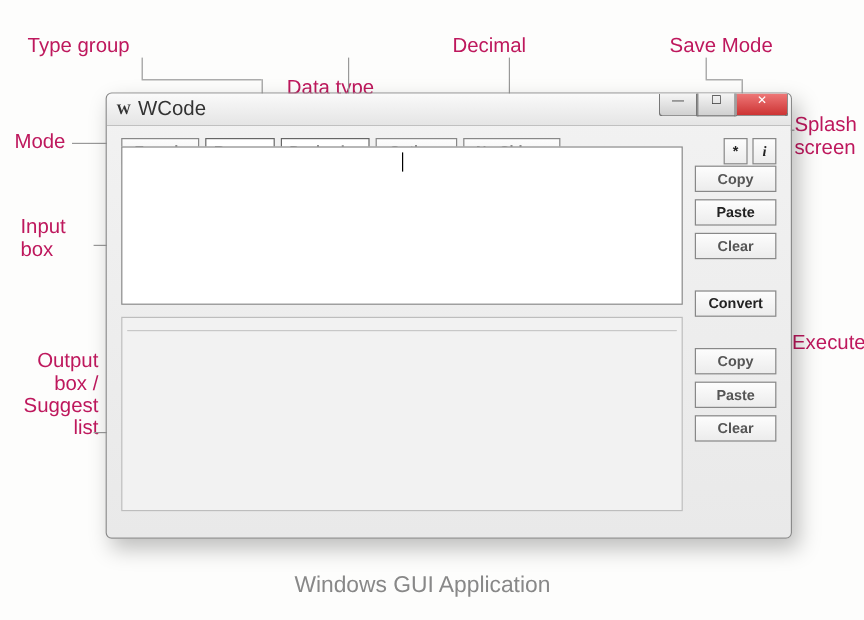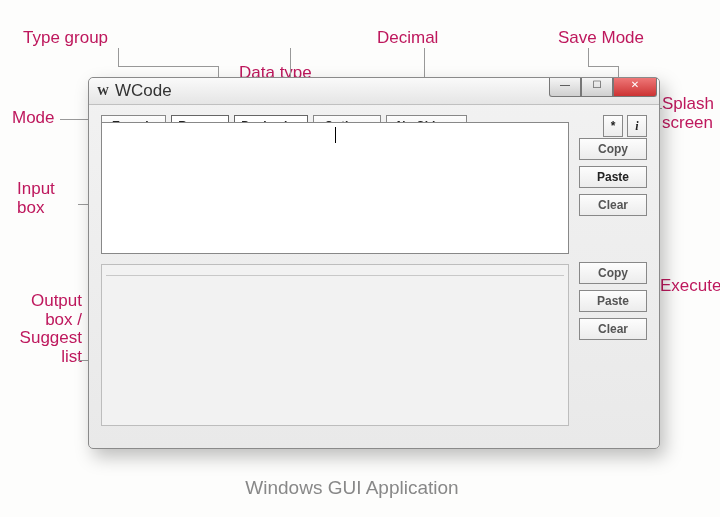--- a/index.html
+++ b/index.html
@@ -259,20 +259,21 @@
     <div class="output-box">
       <div class="output-inner-line"></div>
     </div>
   </div>
 
   <div class="side">
     <div class="btn">Copy</div>
     <div class="btn bold">Paste</div>
     <div class="btn">Clear</div>
     <div class="side-gap"></div>
+    <div class="btn bold">Convert</div>
     <div class="side-gap"></div>
     <div class="btn">Copy</div>
     <div class="btn">Paste</div>
     <div class="btn">Clear</div>
   </div>
 </div>
 
 <div class="caption">Windows GUI Application</div>
 
 </body></html>

